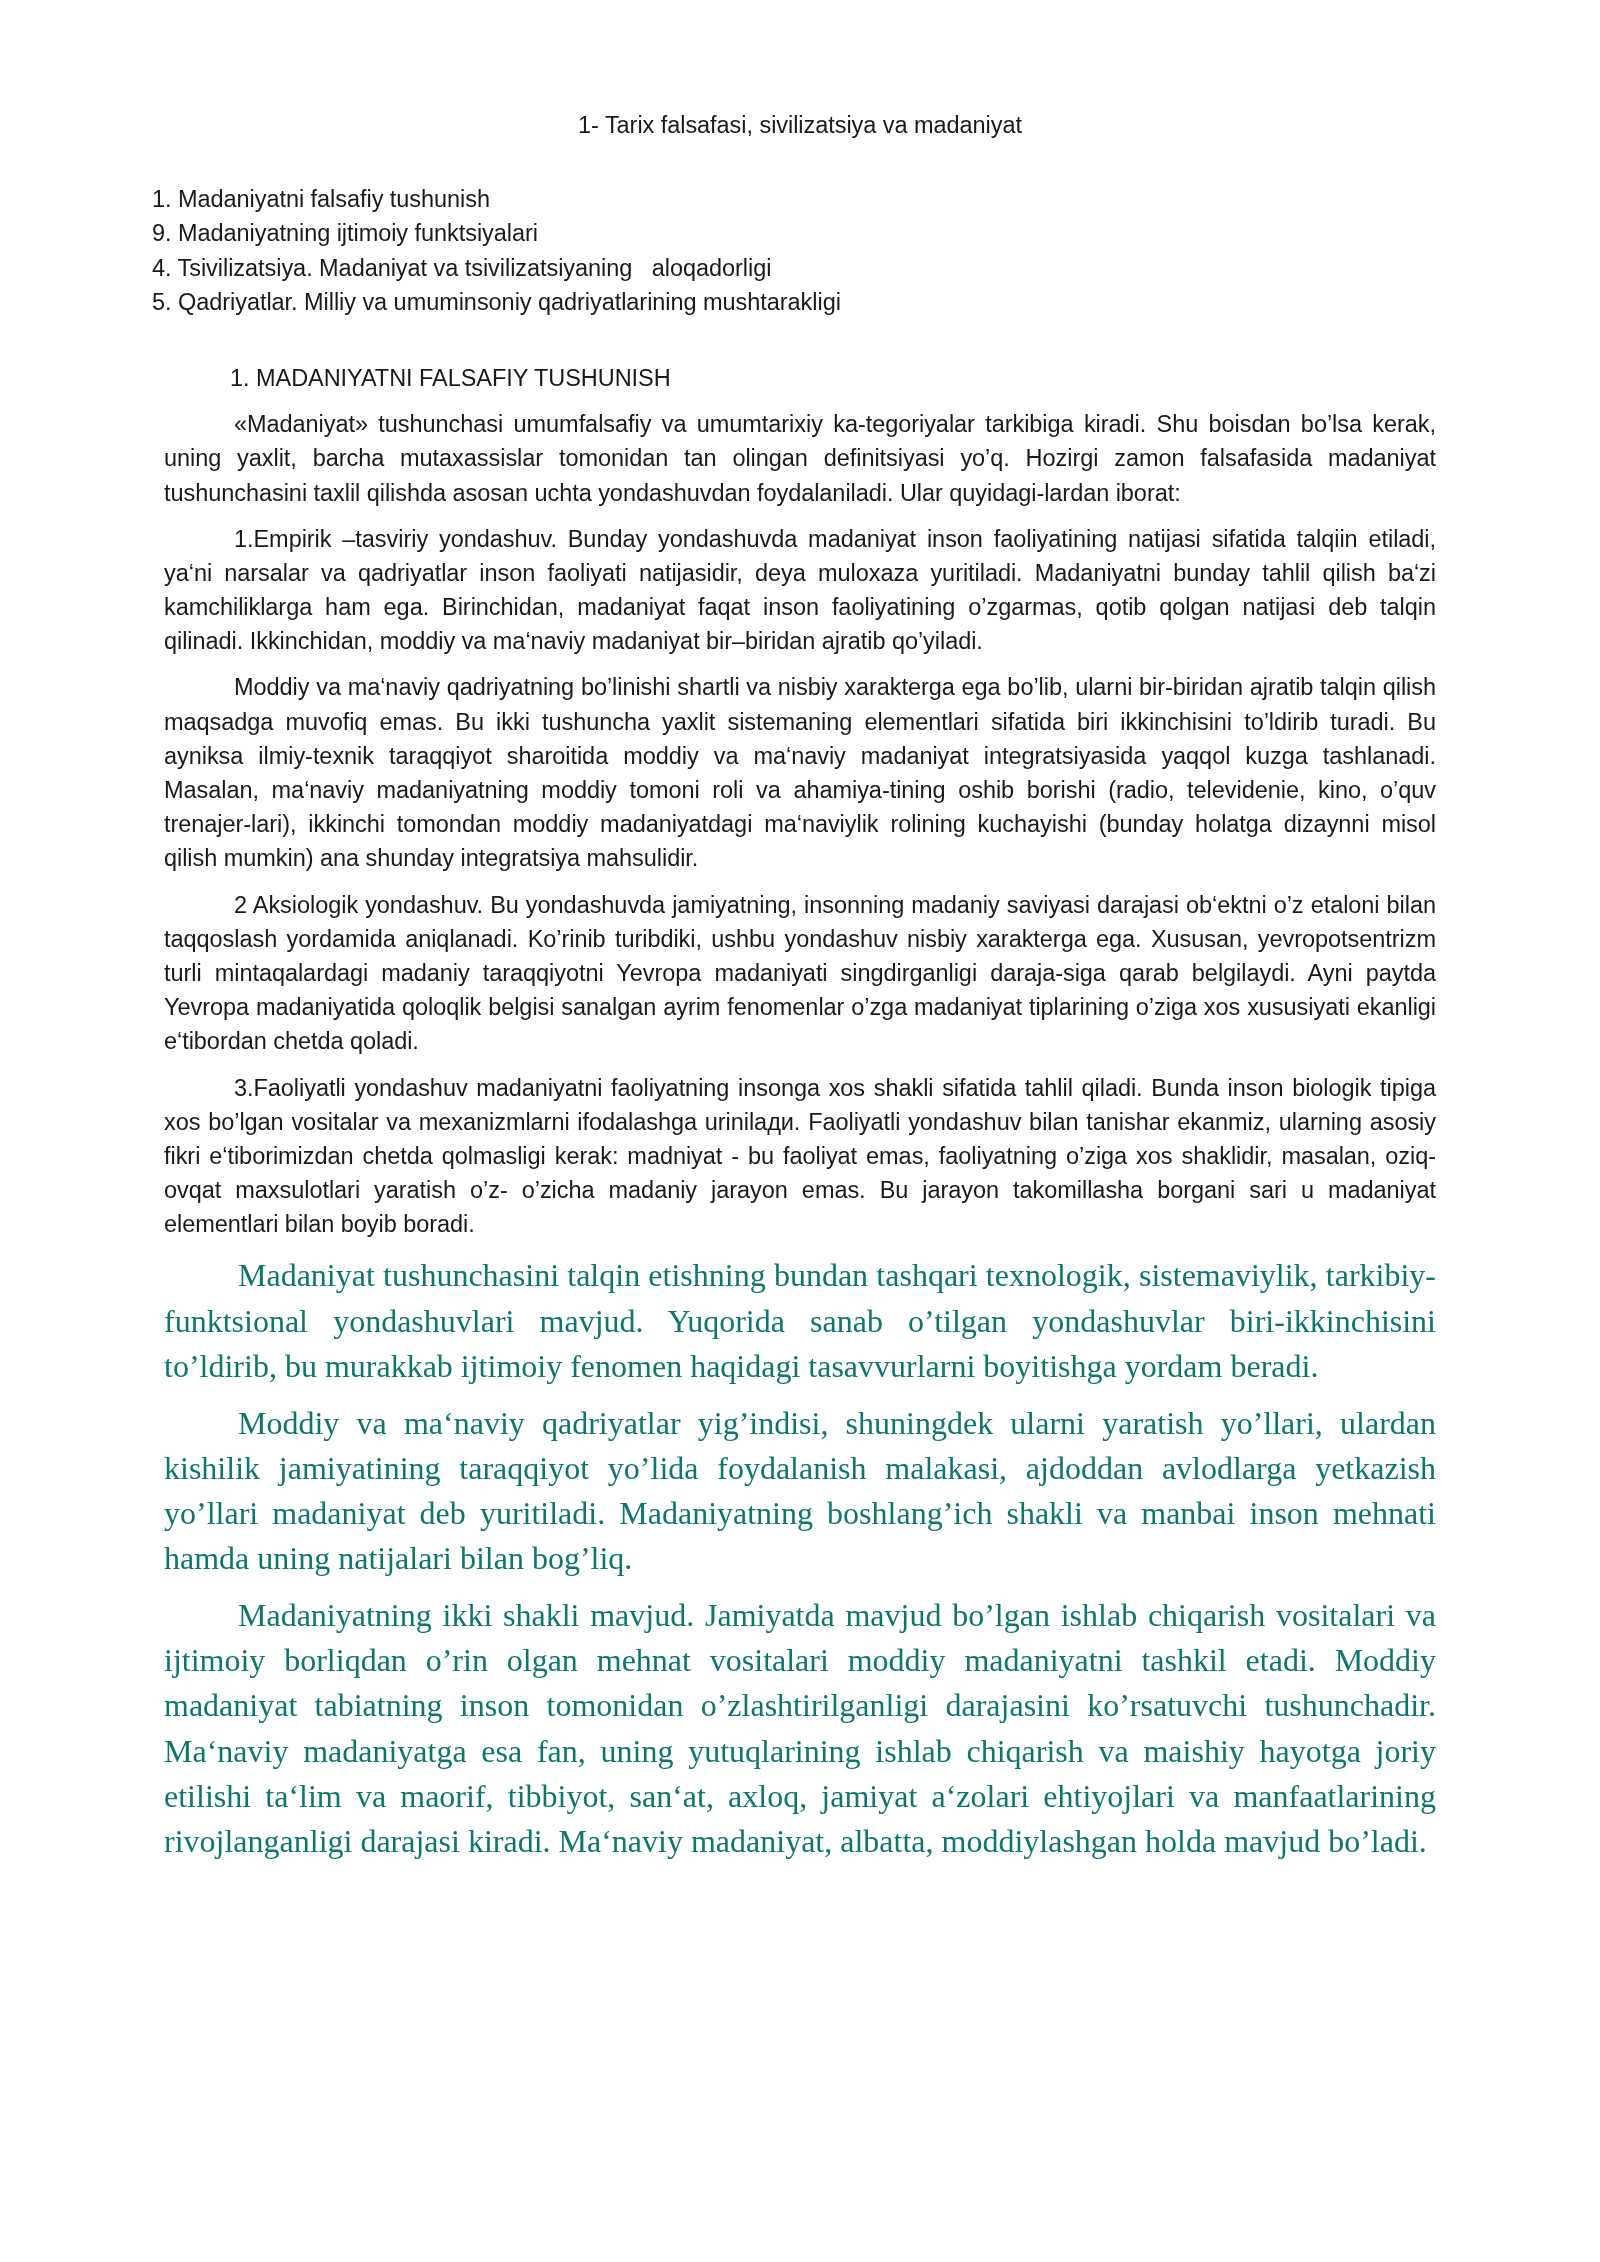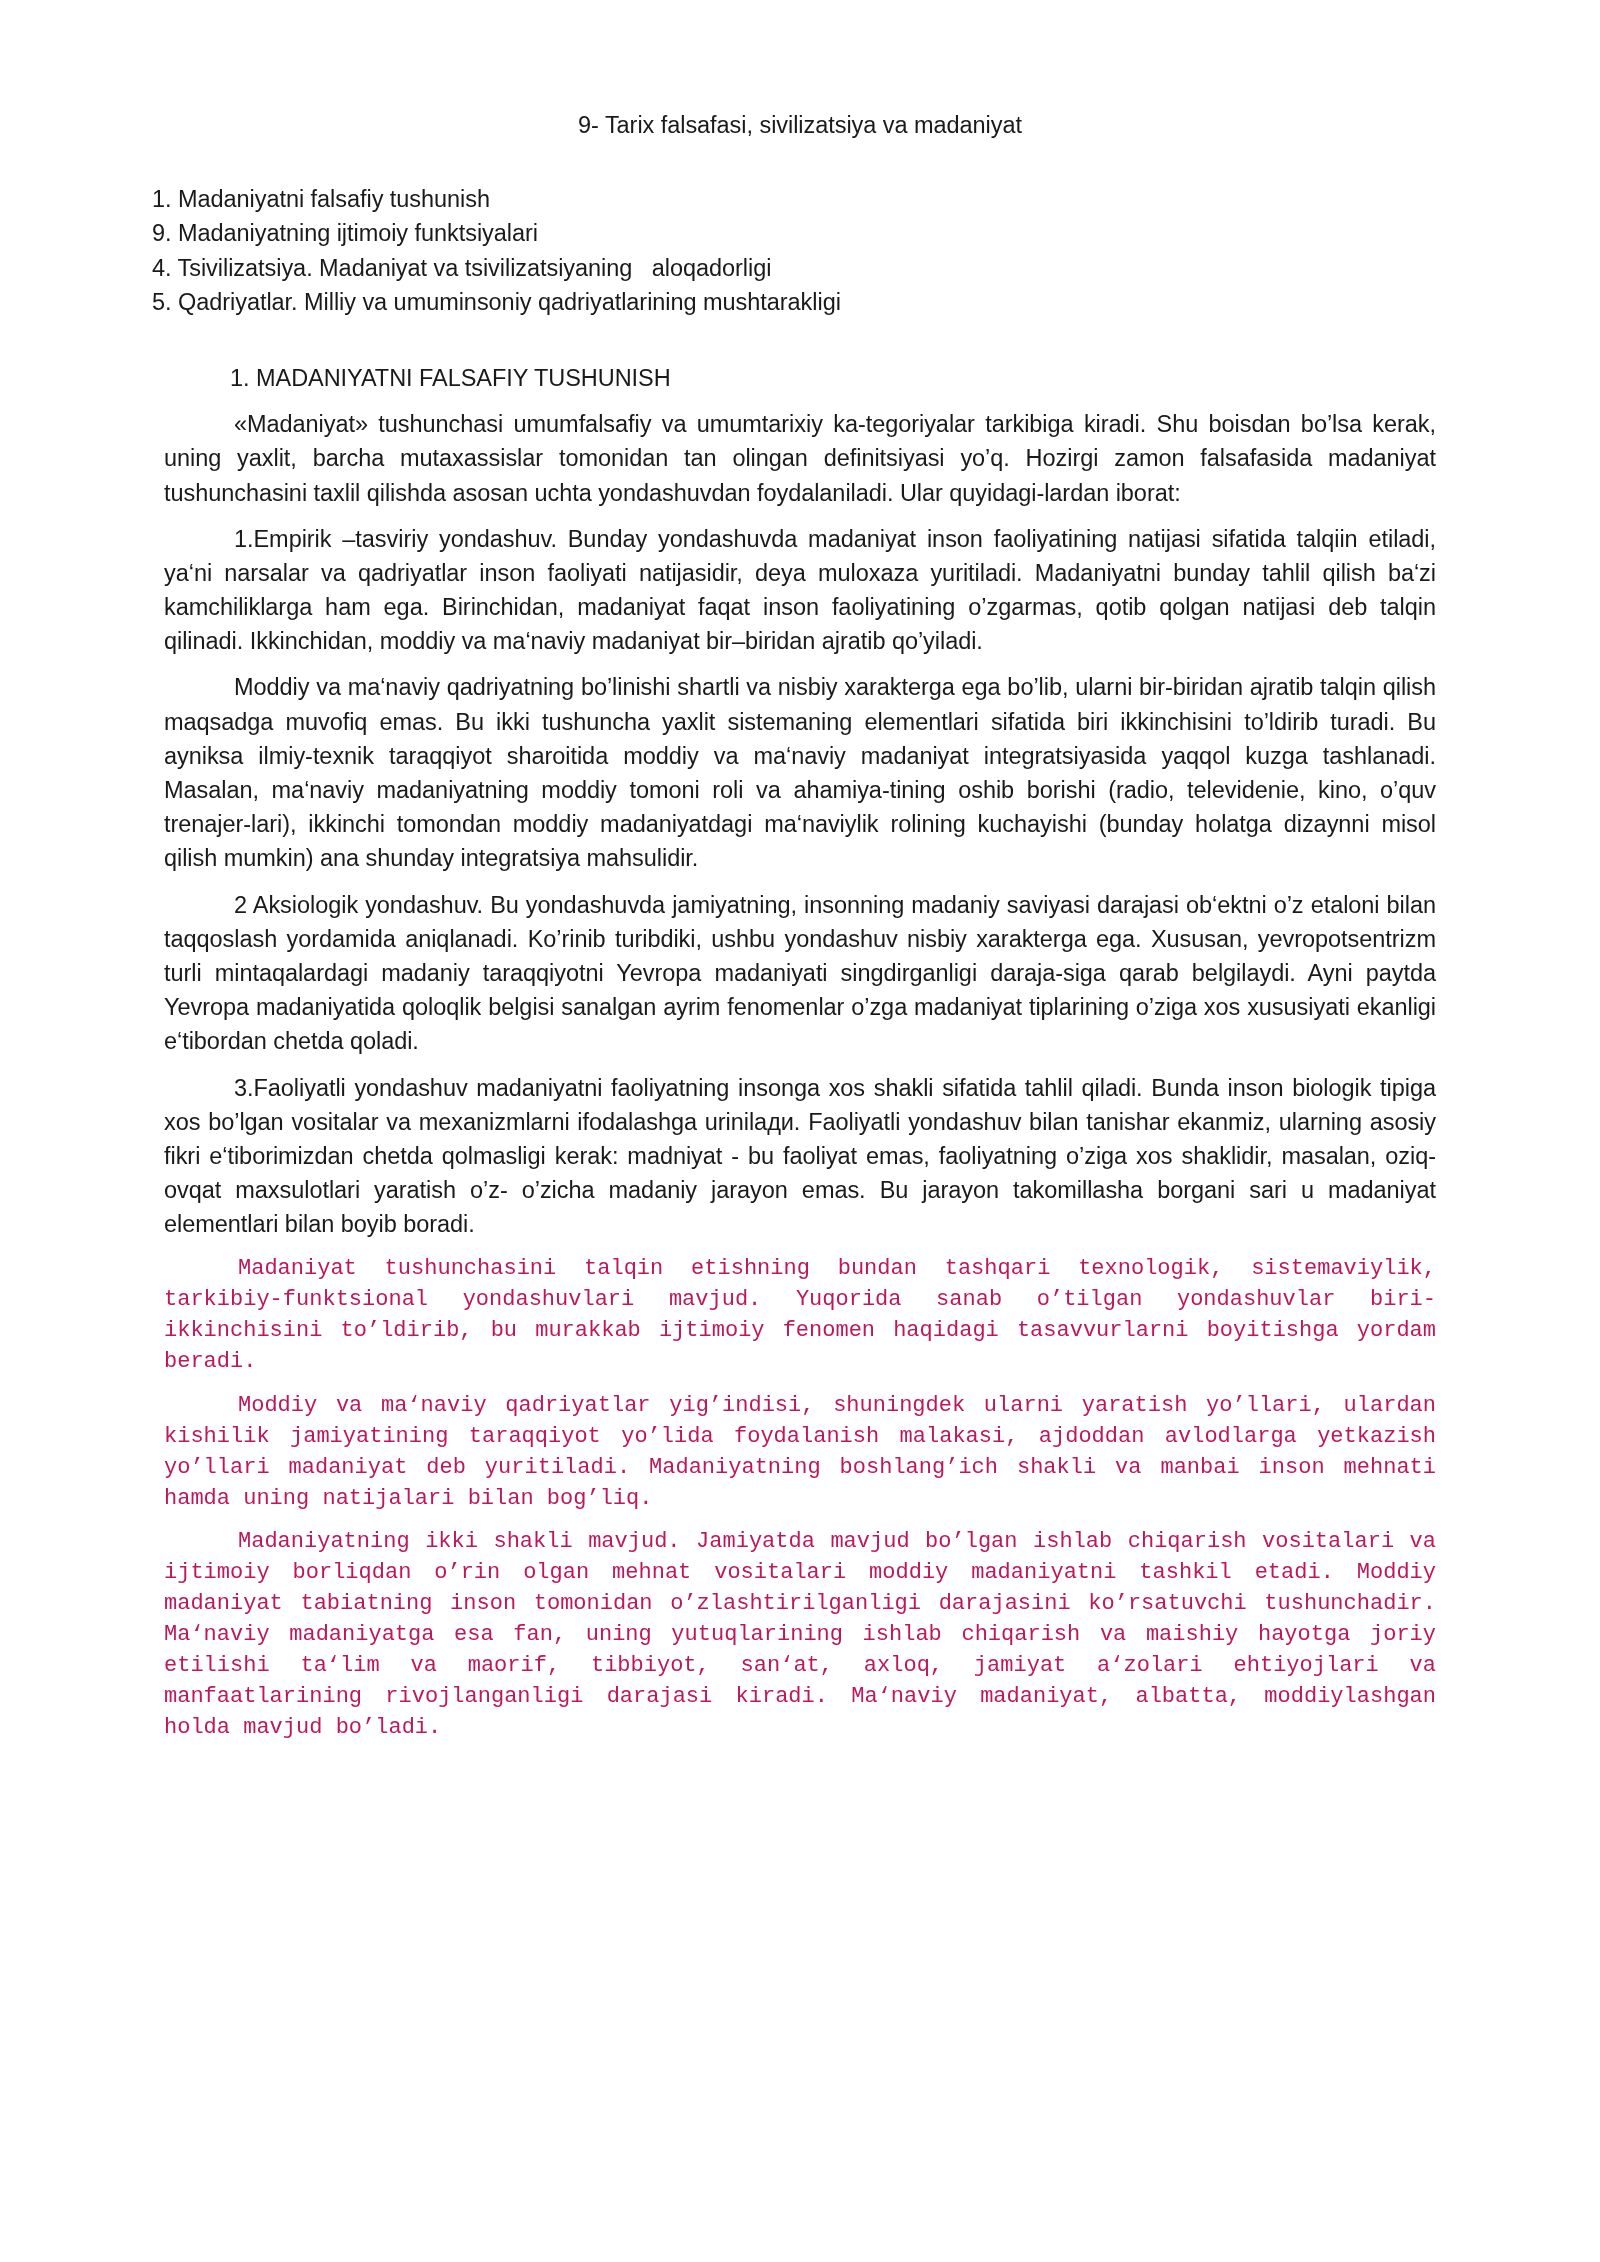--- a/index.html
+++ b/index.html
@@ -19,24 +19,24 @@
     overflow: hidden;
   }
   .sans-block {
     font-family: "Liberation Sans", sans-serif;
     font-size: 23.5px;
     line-height: 1.455;
     color: #1a1a1a;
     letter-spacing: -0.05px;
   }
   .serif-block {
-    font-family: Liberation Mono, monospace;
-    font-size: 22px;
+    font-family: Liberation Serif, serif;
+    font-size: 32px;
     line-height: 1.41;
-    color: #be185d;
+    color: #0f766e;
   }
   .doc-title {
     text-align: center;
     margin: 0 0 40px 0;
     font-weight: 400;
   }
   .reja-label {
     text-align: center;
     margin: 0 0 6px 0;
   }
@@ -70,21 +70,21 @@
     margin-top: 2px;
   }
 </style>
 </head>
 <body>
 
 <div class="page">
 
   <div class="sans-block">
 
-    <div class="doc-title">9- Tarix falsafasi, sivilizatsiya va madaniyat</div>
+    <div class="doc-title">1- Tarix falsafasi, sivilizatsiya va madaniyat</div>
 
 
     <ul class="reja-list">
       <li>1. Madaniyatni falsafiy tushunish</li>
       <li>9. Madaniyatning ijtimoiy funktsiyalari</li>
       <li>4. Tsivilizatsiya. Madaniyat va tsivilizatsiyaning   aloqadorligi</li>
       <li>5. Qadriyatlar. Milliy va umuminsoniy qadriyatlarining mushtarakligi</li>
     </ul>
 
     <div class="section-heading">1. MADANIYATNI FALSAFIY TUSHUNISH</div>

